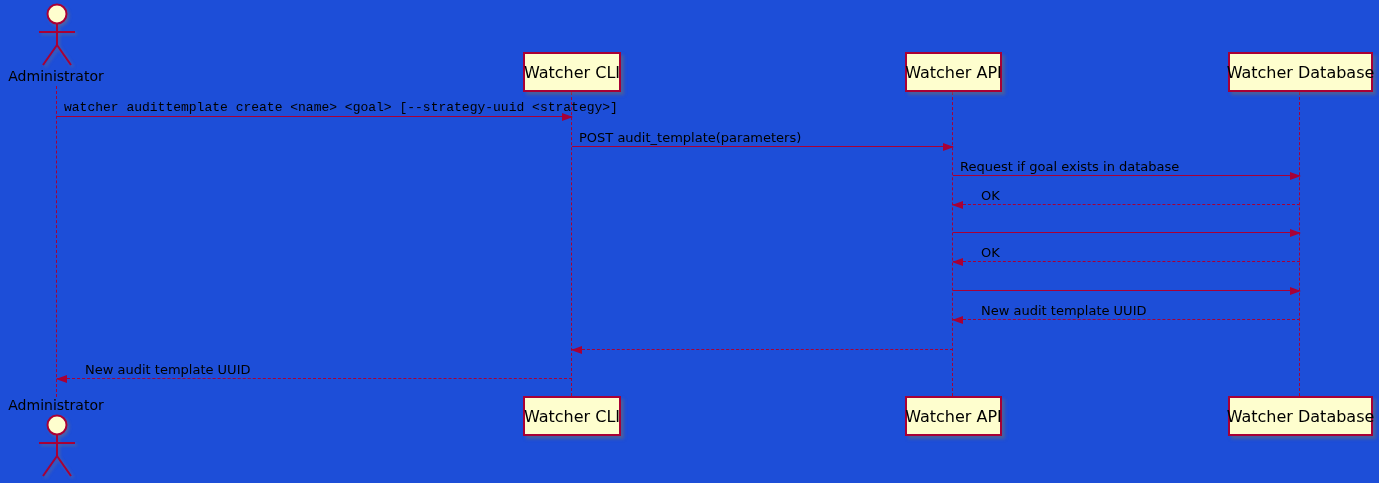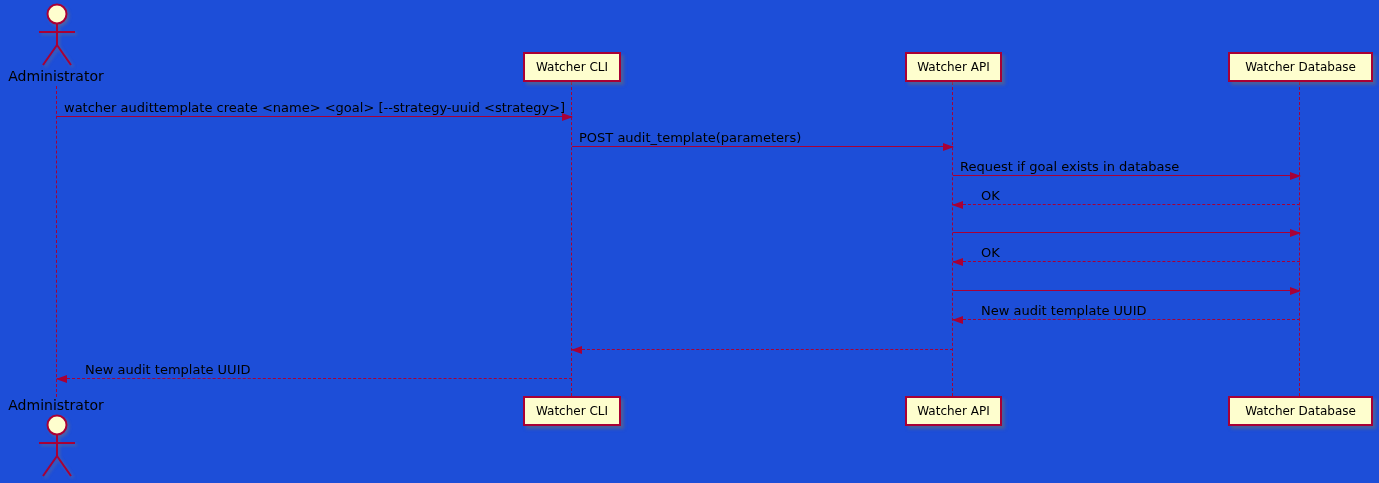--- a/index.html
+++ b/index.html
@@ -16,27 +16,27 @@
     color:var(--txt);
     overflow:hidden;
   }
   .lifeline{
     position:absolute;
     width:0;
     border-left:1px dashed var(--line);
   }
   .pbox{
     position:absolute;
-    height:30px;
+    height:40px;
     box-sizing:border-box;
     background:var(--fill);
     border:2px solid var(--line);
     box-shadow:3px 3px 3px rgba(110,110,110,0.55);
     display:flex;align-items:center;justify-content:center;
-    font-size:12px;
+    font-size:16px;
     white-space:nowrap;
   }
   .actor-figure{
     position:absolute;
     filter:drop-shadow(2.5px 2.5px 1.5px rgba(120,120,120,0.5));
   }
   .actor-label{
     position:absolute;
     transform:translateX(-50%);
     font-size:14px;
@@ -86,21 +86,21 @@
     <line x1="13" y1="30" x2="49" y2="30" stroke="#a80036" stroke-width="2"></line>
     <line x1="31" y1="43" x2="17" y2="63" stroke="#a80036" stroke-width="2"></line>
     <line x1="31" y1="43" x2="45" y2="63" stroke="#a80036" stroke-width="2"></line>
   </svg>
   <div class="actor-label" style="left:56px;top:68px;">Administrator</div>
 
   <div class="pbox" style="left:523px; top:52px; width:98px;">Watcher CLI</div>
   <div class="pbox" style="left:905px; top:52px; width:97px;">Watcher API</div>
   <div class="pbox" style="left:1228px;top:52px; width:145px;">Watcher Database</div>
 
-  <div class="msg solid right" style="left:57px;top:97px;width:515px;">
+  <div class="msg solid right" style="left:57px;top:97px;width:515px;font-family:Liberation Mono, monospace;">
     <div class="msg-label">watcher audittemplate create &lt;name&gt; &lt;goal&gt; [--strategy-uuid &lt;strategy&gt;]</div>
     <div class="msg-line"></div>
     <div class="msg-head"></div>
   </div>
 
   <div class="msg solid right" style="left:953px;top:156px;width:347px;">
     <div class="msg-label">Request if goal exists in database</div>
     <div class="msg-line"></div>
     <div class="msg-head"></div>
   </div>

